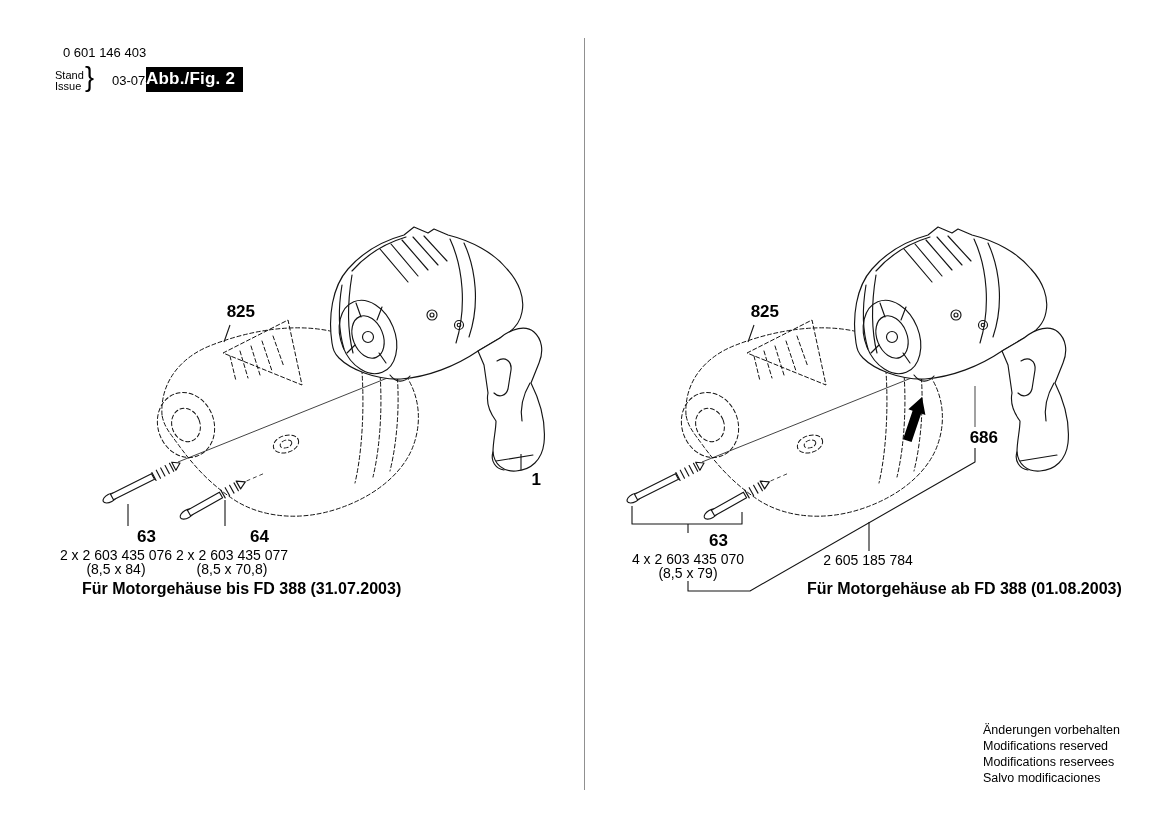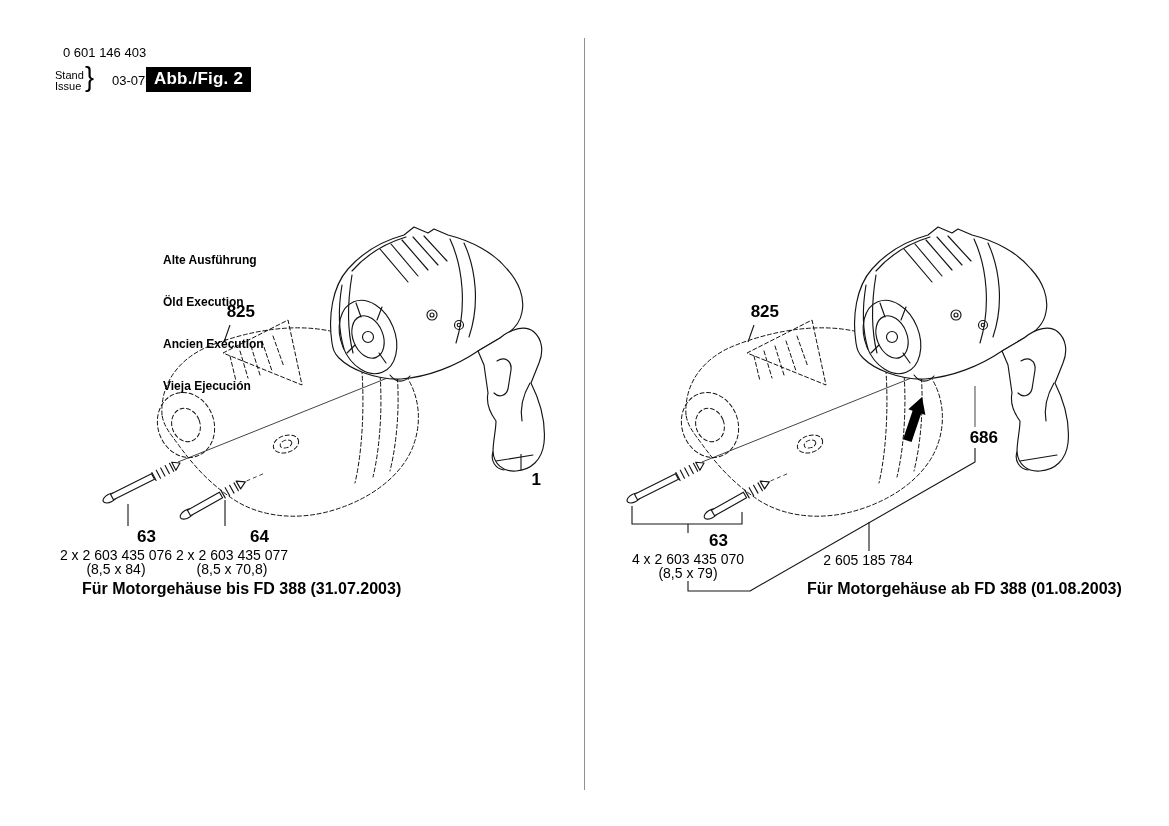--- a/index.html
+++ b/index.html
@@ -10,21 +10,21 @@
   }
   .abs{position:absolute;}
   .t13{font-size:13px;line-height:14px;margin-left:8px;}
   .t11{font-size:11px;line-height:11px;}
   .variant{font-size:12px;font-weight:bold;line-height:14px;white-space:pre;}
   .callout{font-size:17px;font-weight:bold;text-align:right;}
   .pn{font-size:14px;text-align:center;line-height:14px;}
   .note{font-size:16px;font-weight:bold;white-space:nowrap;}
   .badge{
     background:#000;color:#fff;font-weight:bold;font-size:17px;
-    padding:2px 8px 3px 8px;letter-spacing:0.2px;
+    padding:2px 8px 3px 0;letter-spacing:0.2px;
   }
   .brace{font-size:27px;font-weight:400;line-height:27px;}
   .divider{width:1px;background:#909090;}
   .footer-lines{font-size:12.5px;line-height:16px;}
   svg{pointer-events:none;}
   .s{fill:none;stroke:#141414;stroke-width:1.15;stroke-linejoin:round;stroke-linecap:round;}
   .sf{fill:#ffffff;stroke:#141414;stroke-width:1.15;stroke-linejoin:round;}
   .d{fill:none;stroke:#141414;stroke-width:1;stroke-dasharray:4 2.6;stroke-linejoin:round;stroke-linecap:round;}
   .thin{fill:none;stroke:#141414;stroke-width:0.8;}
   .lead{fill:none;stroke:#141414;stroke-width:1.1;stroke-linejoin:round;}
@@ -124,26 +124,20 @@
   <div class="abs t11" style="left:55px;top:70px">
     <div>Stand</div>
     <div>Issue</div>
   </div>
   <div class="abs brace" style="left:85px;top:64px">}</div>
   <div class="abs t13" style="left:104px;top:74px">03-07-21</div>
   <div class="abs badge" style="left:146px;top:67px">Abb./Fig. 2</div>
 
   <div class="abs divider" style="left:584px;top:38px;height:752px"></div>
 
-  <div class="abs variant" style="left:163px;top:225px">
-    <div>Alte Ausführung</div>
-    <div>Öld Execution</div>
-    <div>Ancien Exécution</div>
-    <div>Vieja Ejecución</div>
-  </div>
   <div class="abs callout" style="left:205px;top:302px;width:50px">825</div>
   <div class="abs callout" style="left:501px;top:470px;width:40px">1</div>
 
   <div class="abs callout" style="left:76px;top:527px;width:80px">63</div>
   <div class="abs pn" style="left:36px;top:548px;width:160px">2 x 2 603 435 076</div>
   <div class="abs pn" style="left:36px;top:562px;width:160px">(8,5 x 84)</div>
 
   <div class="abs callout" style="left:189px;top:527px;width:80px">64</div>
   <div class="abs pn" style="left:152px;top:548px;width:160px">2 x 2 603 435 077</div>
   <div class="abs pn" style="left:152px;top:562px;width:160px">(8,5 x 70,8)</div>
@@ -154,14 +148,20 @@
 
   <div class="abs callout" style="left:648px;top:531px;width:80px">63</div>
   <div class="abs pn" style="left:608px;top:552px;width:160px">4 x 2 603 435 070</div>
   <div class="abs pn" style="left:608px;top:566px;width:160px">(8,5 x 79)</div>
 
   <div class="abs callout" style="left:952px;top:428px;width:46px">686</div>
   <div class="abs pn" style="left:798px;top:553px;width:140px">2 605 185 784</div>
 
   <div class="abs note" style="left:807px;top:580px">Für Motorgehäuse ab FD 388 (01.08.2003)</div>
 
+  <div class="abs footer-lines" style="left:983px;top:722px">
+    <div>Änderungen vorbehalten</div>
+    <div>Modifications reserved</div>
+    <div>Modifications reservees</div>
+    <div>Salvo modificaciones</div>
+  </div>
 
 </div>
 
 </body></html>

